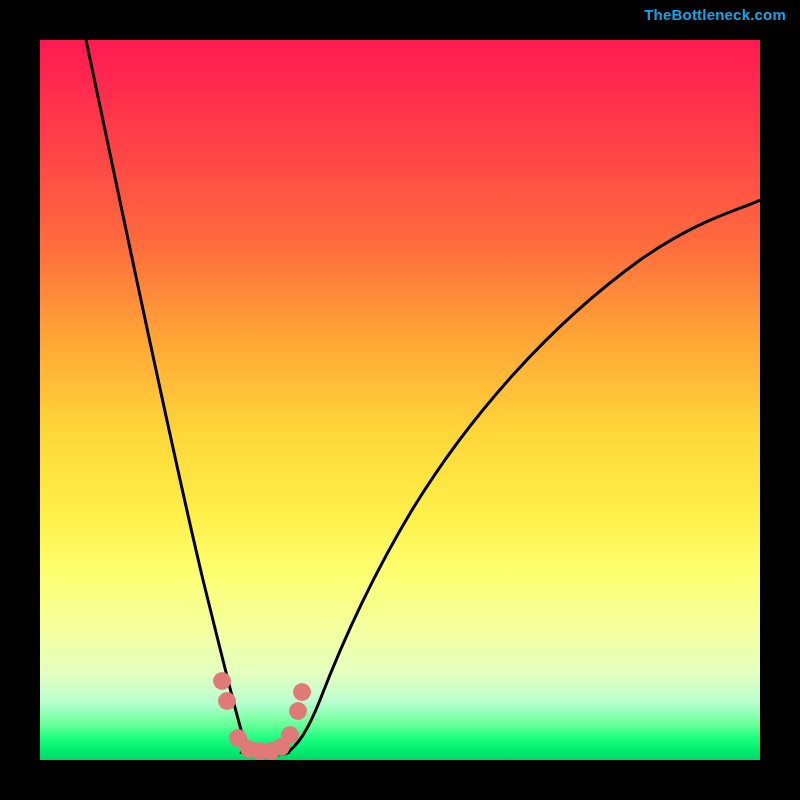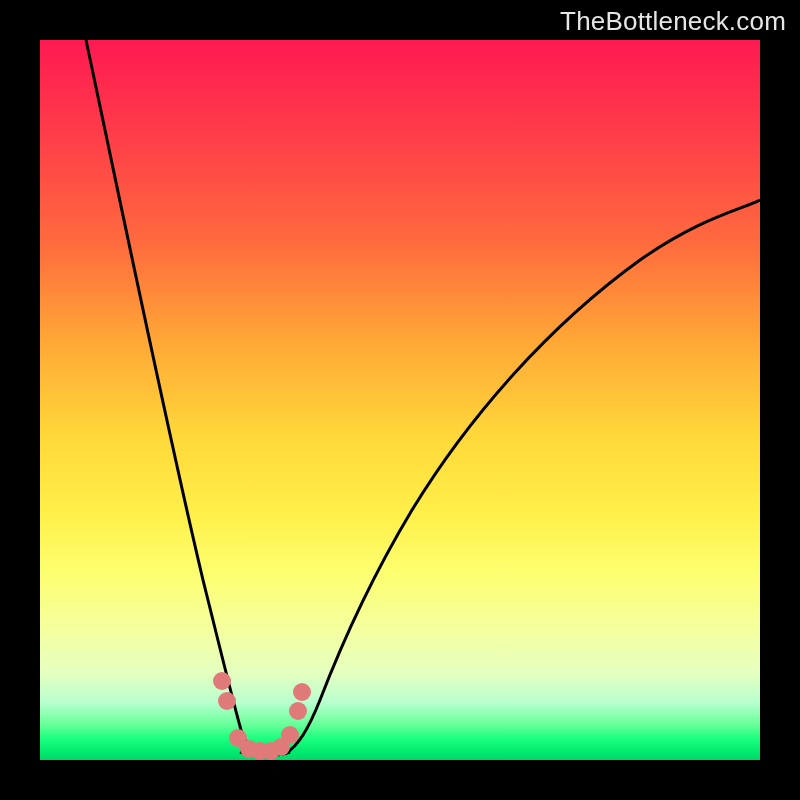--- a/index.html
+++ b/index.html
@@ -46,24 +46,24 @@
     );
   }
   .svg-layer {
     position: absolute;
     inset: 0;
   }
   .watermark {
     position: absolute;
     top: 6px;
     right: 14px;
-    color: #e5e5e5;
-    font-size: 26px;
+    color: #0ea5e9;
+    font-size: 15px;
     letter-spacing: 0.2px;
-    font-weight: 400;
+    font-weight: 700;
     user-select: none;
   }
 </style>
 </head>
 <body>
 
 <div class="frame">
 
   <div class="watermark">TheBottleneck.com</div>
 

